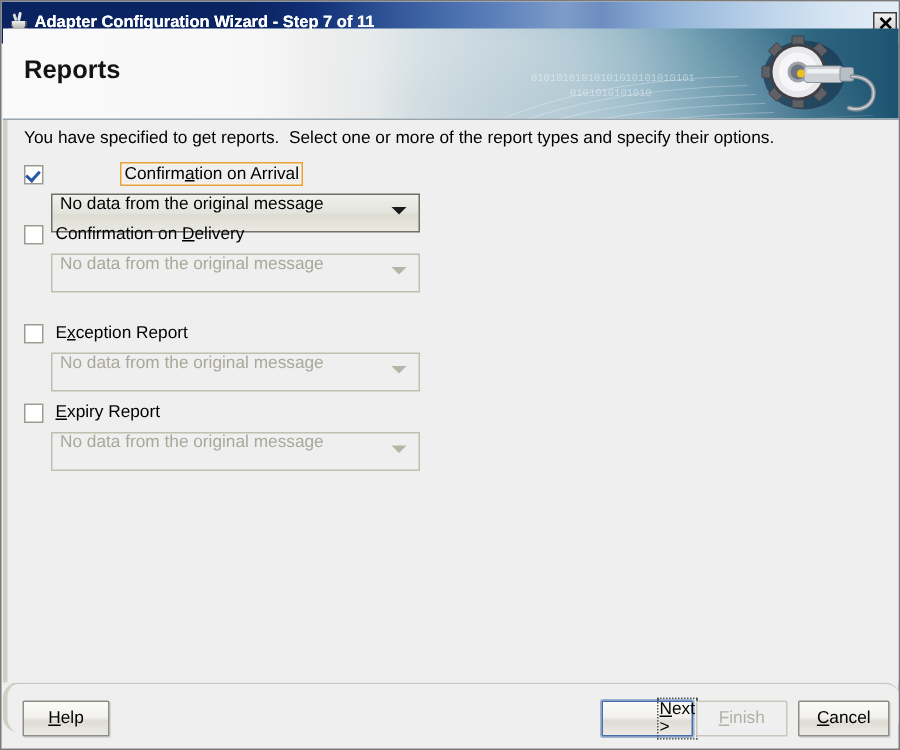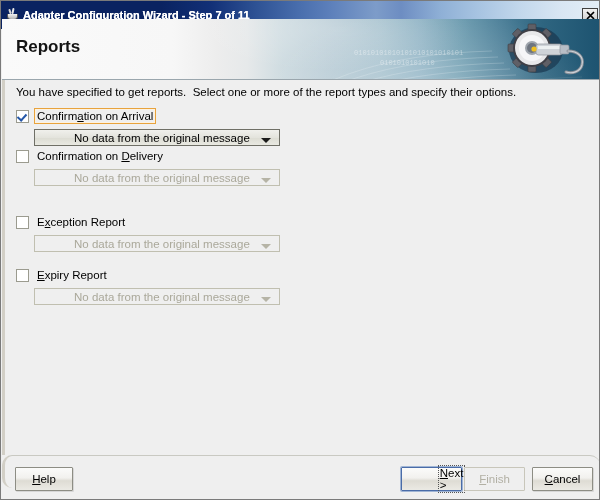--- a/index.html
+++ b/index.html
@@ -220,36 +220,35 @@
     color: #000000;
     padding: 0 2px;
     white-space: nowrap;
     line-height: 14px;
     border: 1px solid transparent;
     cursor: default;
   }
   .cb-label.focused {
     border: 1px solid #e8a33d;
     box-shadow: inset 0 0 0 1px #fdf2e0;
+    margin-left: 46px;
   }
   .cb-label u { text-decoration: underline; }
 
   .combo {
     position: relative;
     margin-top: 5px;
     margin-left: 18px;
     width: 246px;
-    height: 17px;
+    height: 26px;
     box-sizing: border-box;
     background: linear-gradient(to bottom, #f0f0ec 0%, #e3e3dc 52%, #dcdcd3 53%, #e9e9e2 100%);
     border: 1px solid #6f6f66;
     display: flex;
-    align-items: center;
     cursor: default;
-    padding-left: 34px;
   }
   .combo .combo-text {
     font-size: 11.5px;
     color: #000000;
     padding-left: 5px;
     white-space: nowrap;
   }
   .combo .arrow {
     position: absolute;
     right: 8px;

